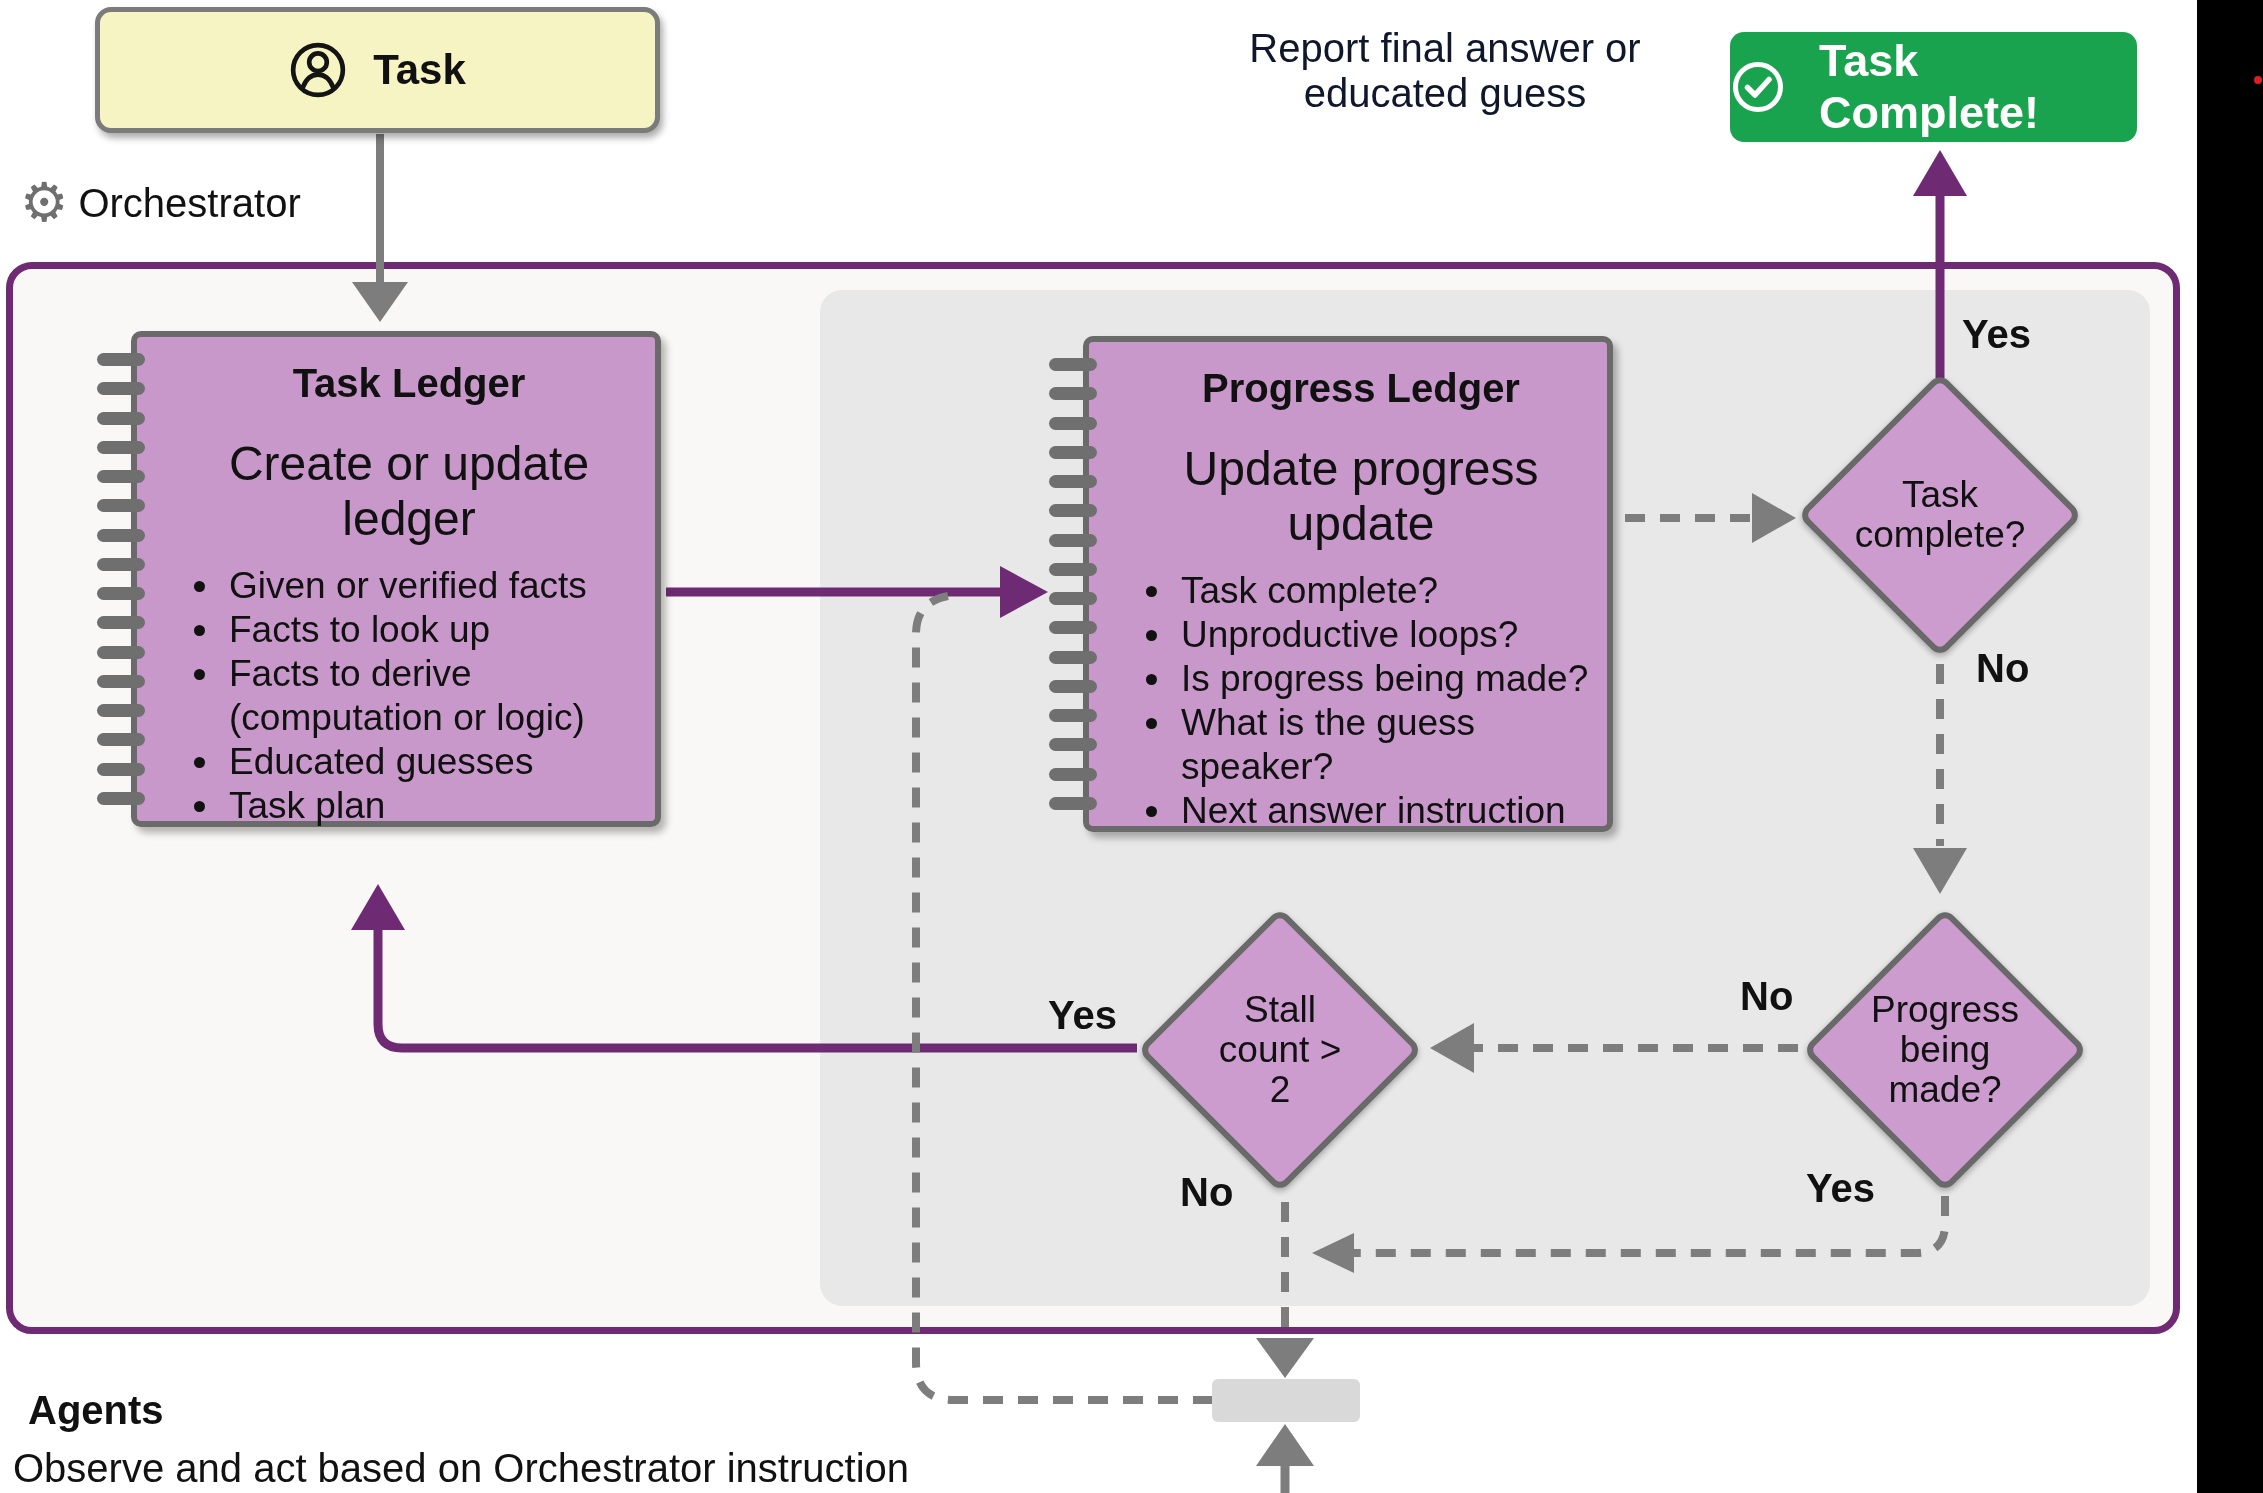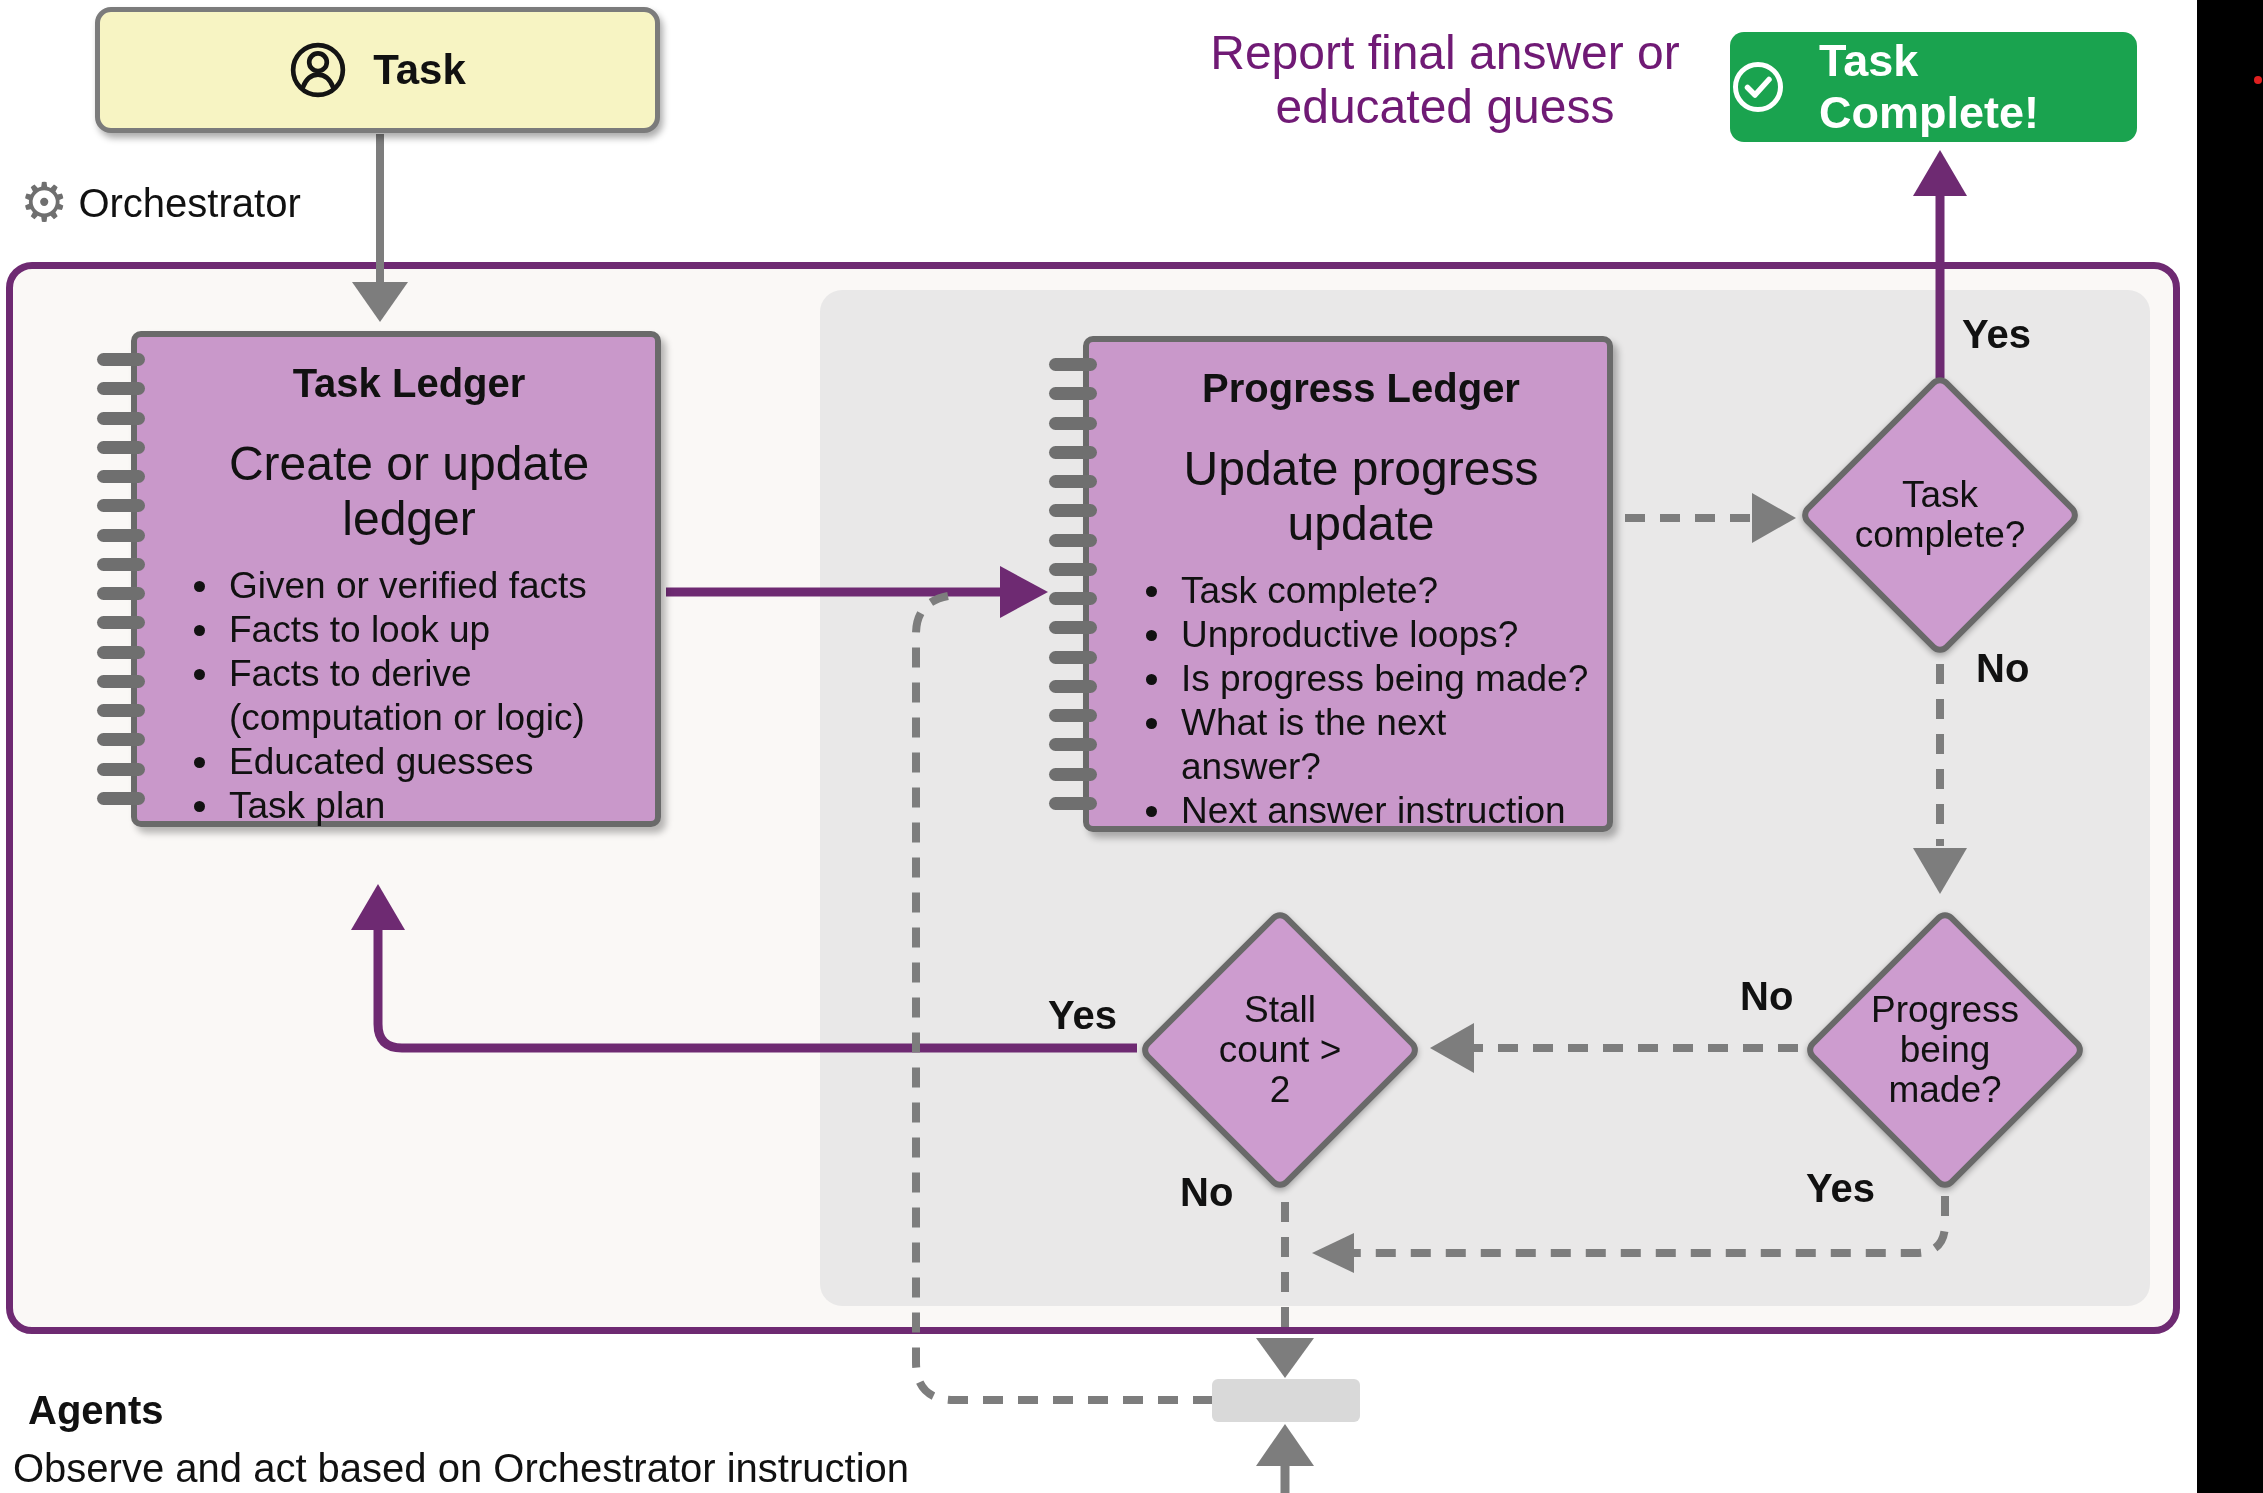--- a/index.html
+++ b/index.html
@@ -25,21 +25,21 @@
   .task-box .label{font-size:42px;font-weight:bold;}
 
   
   .orch{left:20px;top:172px;height:62px;display:flex;align-items:center;gap:10px;z-index:4;}
   .gear{font-family:"DejaVu Sans", sans-serif;font-size:54px;color:#6f6f6f;line-height:1;}
   .orch .label{font-size:40px;font-weight:normal;}
 
   
   .report-hint{
     left:1205px;top:26px;width:480px;text-align:center;
-    font-size:48px;line-height:1.13;color:#701a75;z-index:4;
+    font-size:40px;line-height:1.13;color:#0f172a;z-index:4;
   }
   .complete-btn{
     left:1730px;top:32px;width:407px;height:110px;box-sizing:border-box;
     background:var(--button_green);border-radius:14px;z-index:4;
     display:flex;align-items:center;justify-content:center;gap:33px;
   }
   .complete-btn .label{color:#fff;font-size:45px;font-weight:bold;}
 
   
   .container{
@@ -222,21 +222,21 @@
       <div class="ring"></div>
       <div class="ring"></div>
     </div>
   <div class="nb-content">
     <div class="nb-title">Progress Ledger</div>
     <div class="nb-sub">Update progress update</div>
     <ul class="nb-list">
         <li>Task complete?</li>
         <li>Unproductive loops?</li>
         <li>Is progress being made?</li>
-        <li>What is the next answer?</li>
+        <li>What is the guess speaker?</li>
         <li>Next answer instruction</li>
       </ul>
   </div>
 </div>
 
 <div class="abs diamond task-complete">
   <div class="dtext">Task
 complete?</div>
 </div>
 <div class="abs diamond progress-made">

